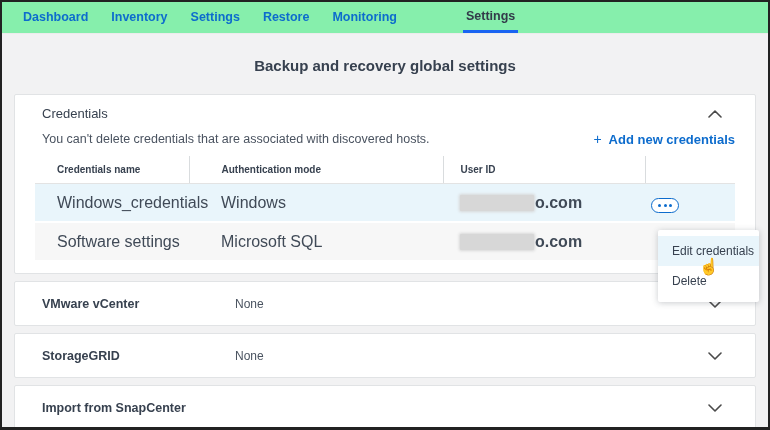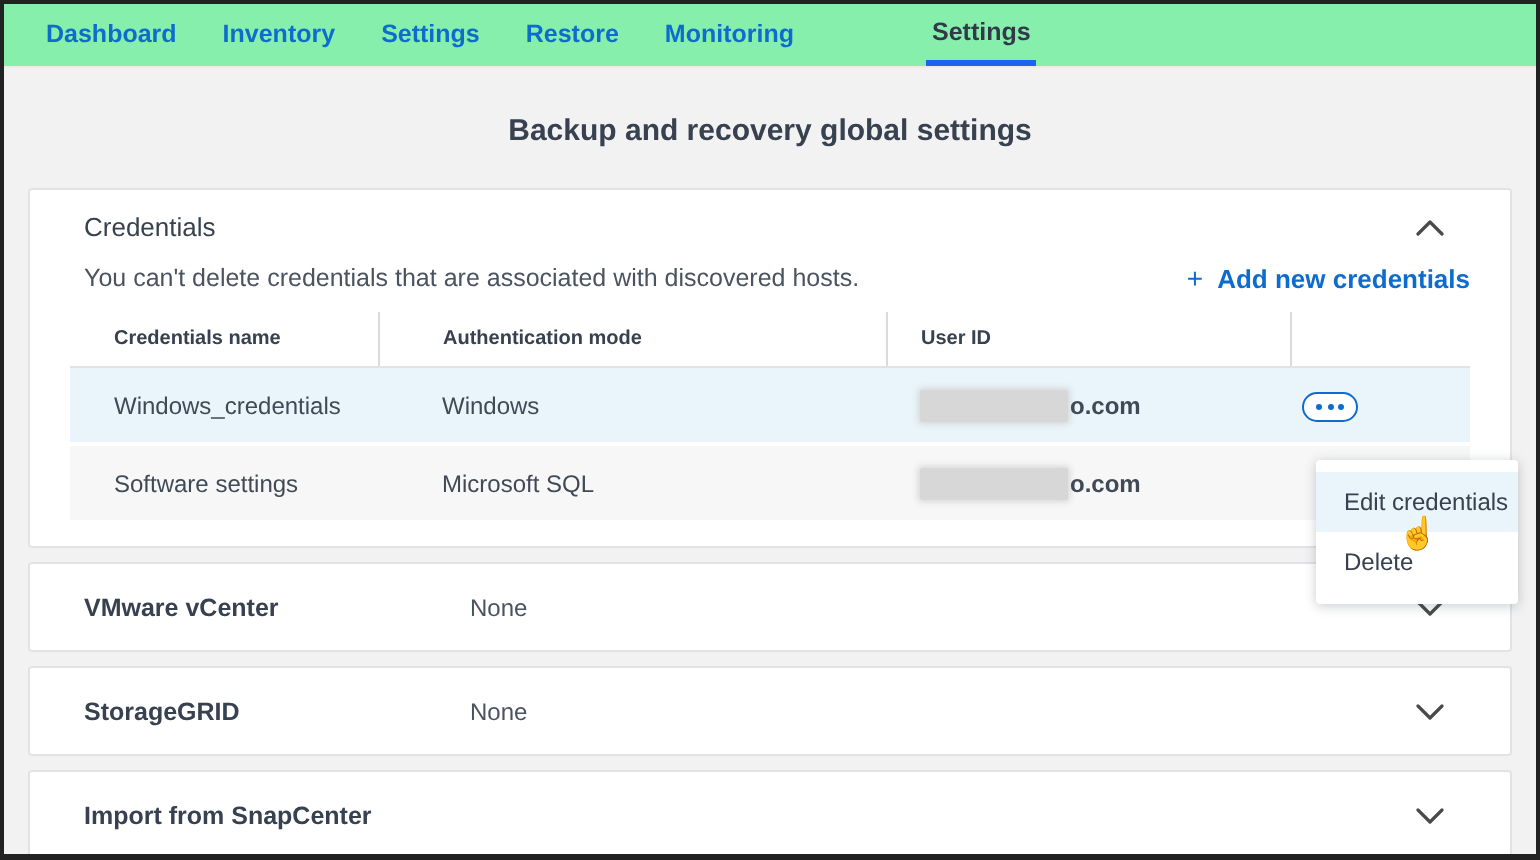--- a/index.html
+++ b/index.html
@@ -24,21 +24,21 @@
   .note{font-size:12.5px;color:#4a5360;}
   .add-link{font-size:13px;font-weight:700;color:#0d6ccd;text-decoration:none;cursor:pointer;
             display:inline-flex;align-items:center;gap:7px;}
   .plus{font-weight:400;font-size:14px;}
   table{border-collapse:collapse;width:100%;table-layout:fixed;}
   th{height:25px;text-align:left;font-size:10px;font-weight:700;color:#37414f;
      border-bottom:1px solid #e3e3e3;vertical-align:middle;}
   th:not(:first-child){border-left:1px solid #d9dcde;}
   col.c1{width:154px;} col.c2{width:254px;} col.c3{width:202px;} col.c4{width:auto;}
   th.h1,td.d1{padding-left:22px;} th.h2,td.d2{padding-left:32px;} th.h3,td.d3{padding-left:17px;}
-  td{height:35px;font-size:12px;color:#404a57;vertical-align:middle;}
+  td{height:35px;font-size:16px;color:#404a57;vertical-align:middle;}
   tr.sel{background:#e9f5fb;border-bottom:2px solid #fff;}
   tr.alt{background:#f7f7f7;}
   .redact{display:inline-block;width:74px;height:16px;background:#d7d7d7;border-radius:1px;
           vertical-align:middle;margin-right:1px;box-shadow:0 0 3px 1px #d7d7d7;}
   .uid-suffix{vertical-align:middle;font-weight:bold;}
   .kebab{display:inline-flex;align-items:center;justify-content:center;gap:2.5px;cursor:pointer;
          width:26px;height:13px;margin-left:5px;border:1.5px solid #0d6ccd;border-radius:9px;background:#fff;}
   .kebab i{width:3px;height:3px;border-radius:50%;background:#0d6ccd;}
   
   .sect{height:43px;display:flex;align-items:center;padding:0 33px 0 27px;}

